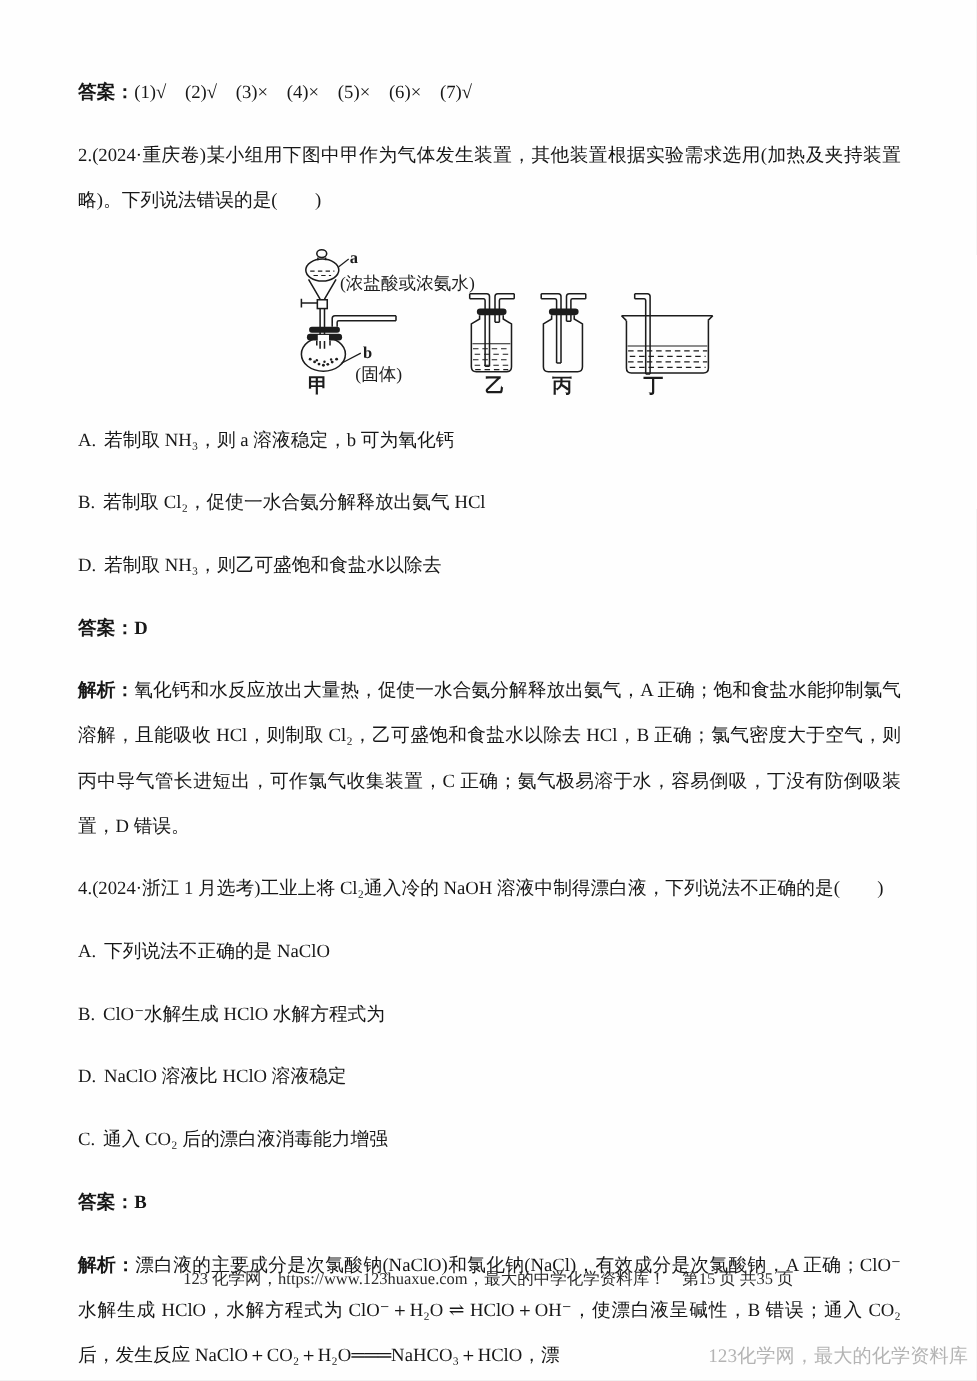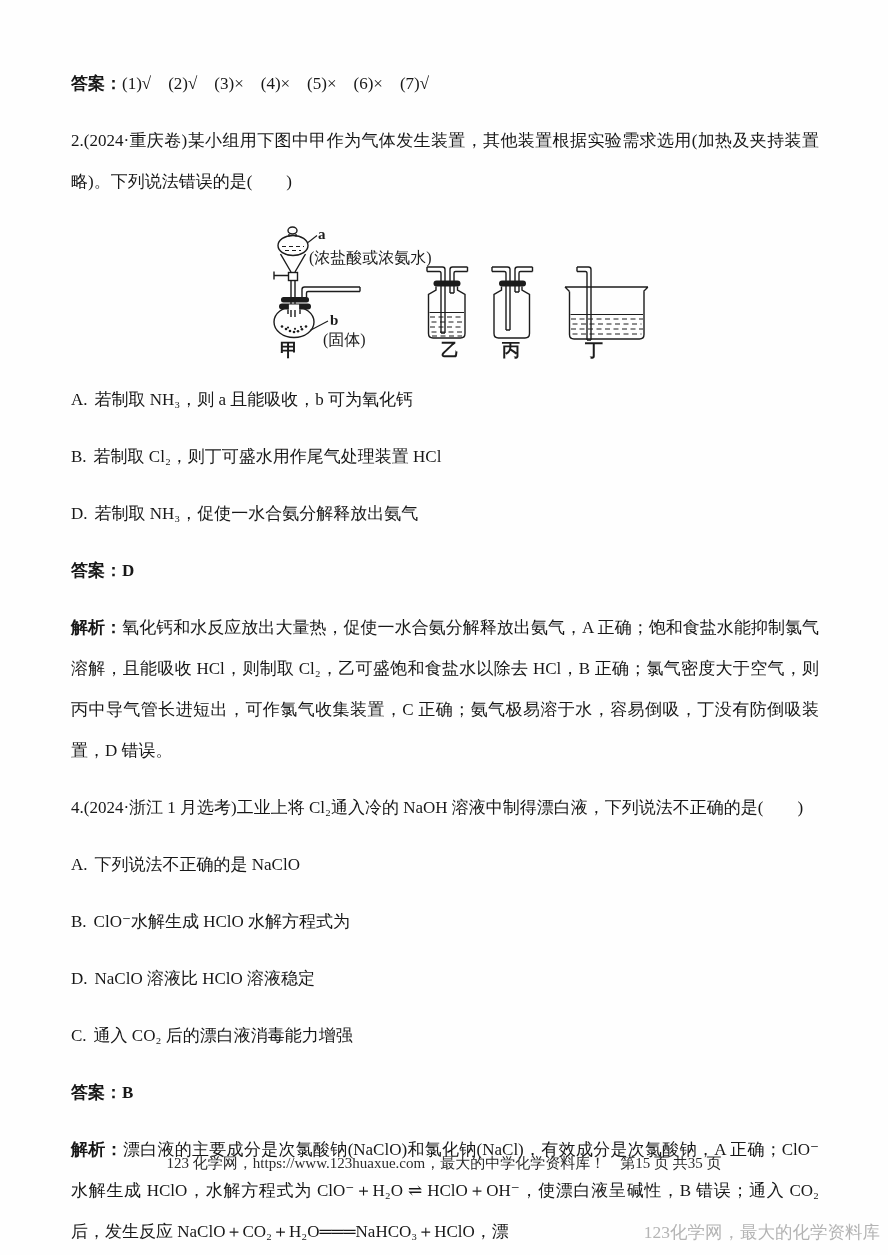--- a/index.html
+++ b/index.html
@@ -113,23 +113,23 @@
         <text x="47" y="45" class="t-cap">(浓盐酸或浓氨水)</text>
         <text x="68" y="107" class="t-ab">b</text>
         <text x="61" y="127" class="t-cap">(固体)</text>
         <text x="18" y="138" class="t-name">甲</text>
         <text x="179" y="138" class="t-name">乙</text>
         <text x="240" y="138" class="t-name">丙</text>
         <text x="323" y="138" class="t-name">丁</text>
       </svg>
     </figure>
 
-    <p class="para"><span class="optkey">A.</span><span>若制取 NH₃，则 a 且能吸收，b 可为氧化钙</span></p>
-    <p class="para"><span class="optkey">B.</span><span>若制取 Cl₂，则丁可盛水用作尾气处理装置 HCl</span></p>
-    <p class="para"><span class="optkey">D.</span><span>若制取 NH₃，促使一水合氨分解释放出氨气</span></p>
+    <p class="para"><span class="optkey">A.</span><span>若制取 NH₃，则 a 溶液稳定，b 可为氧化钙</span></p>
+    <p class="para"><span class="optkey">B.</span><span>若制取 Cl₂，促使一水合氨分解释放出氨气 HCl</span></p>
+    <p class="para"><span class="optkey">D.</span><span>若制取 NH₃，则乙可盛饱和食盐水以除去</span></p>
 
     <p class="para"><span class="b">答案：</span><span class="b ans">D</span></p>
 
     <p class="para"><span class="b">解析：</span><span>氧化钙和水反应放出大量热，促使一水合氨分解释放出氨气，A 正确；饱和食盐水能抑制氯气溶解，且能吸收 HCl，则制取 Cl₂，乙可盛饱和食盐水以除去 HCl，B 正确；氯气密度大于空气，则丙中导气管长进短出，可作氯气收集装置，C 正确；氨气极易溶于水，容易倒吸，丁没有防倒吸装置，D 错误。</span></p>
 
     <p class="para">4.(2024·浙江 1 月选考)工业上将 Cl₂通入冷的 NaOH 溶液中制得漂白液，下列说法不正确的是(　　)</p>
 
     <p class="para"><span class="optkey">A.</span><span>下列说法不正确的是 NaClO</span></p>
     <p class="para"><span class="optkey">B.</span><span>ClO⁻水解生成 HClO 水解方程式为</span></p>
     <p class="para"><span class="optkey">D.</span><span>NaClO 溶液比 HClO 溶液稳定</span></p>

